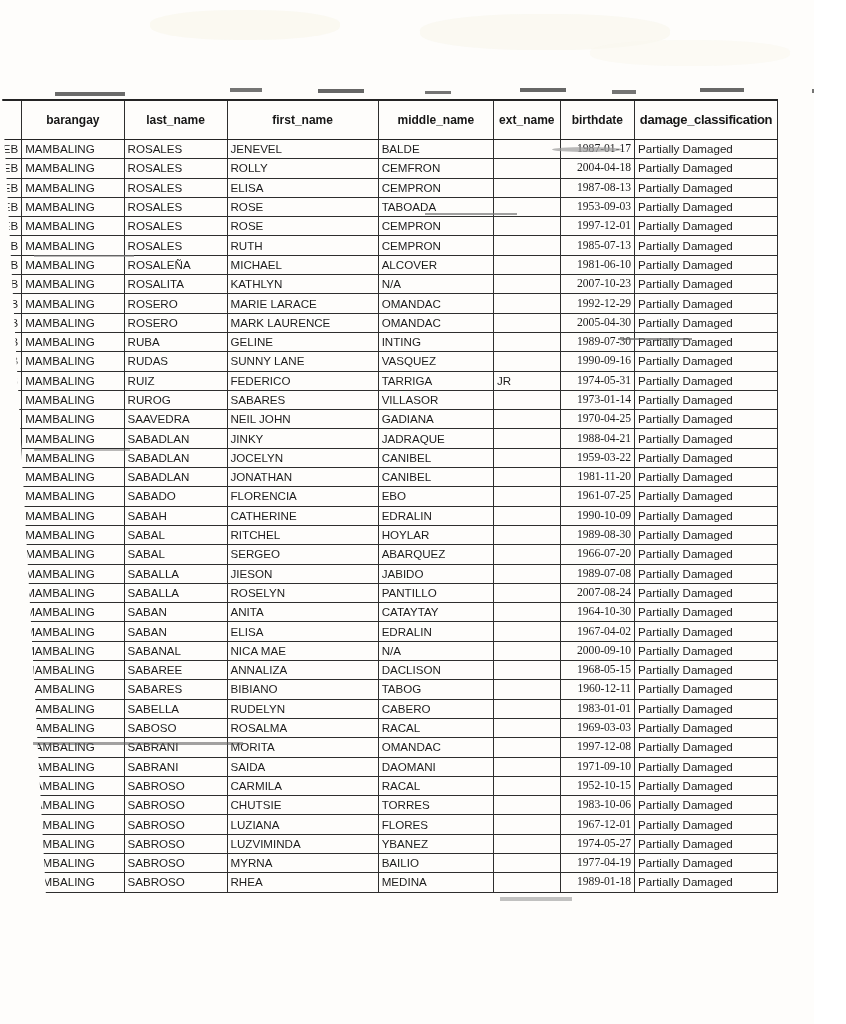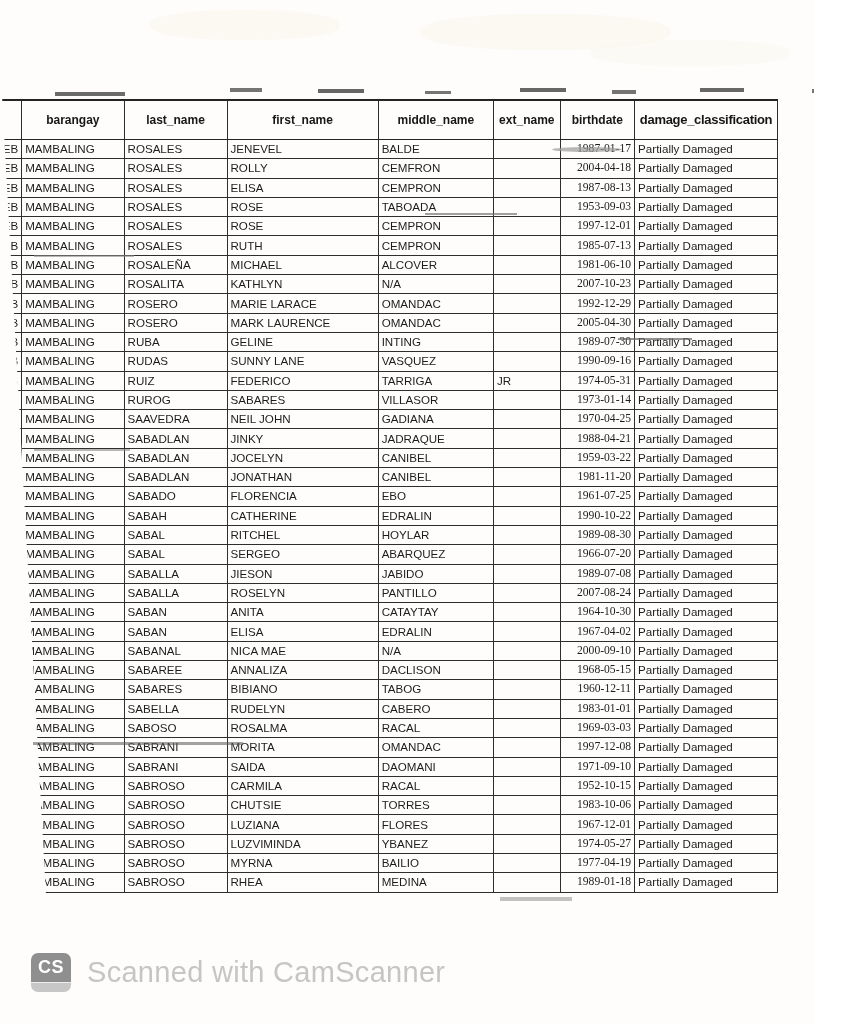--- a/index.html
+++ b/index.html
@@ -264,21 +264,21 @@
           <td class="c6">1961-07-25</td>
           <td class="c7">Partially Damaged</td>
         </tr>
         <tr>
           <td class="c0"></td>
           <td class="c1">MAMBALING</td>
           <td class="c2">SABAH</td>
           <td class="c3">CATHERINE</td>
           <td class="c4">EDRALIN</td>
           <td class="c5"></td>
-          <td class="c6">1990-10-22</td>
+          <td class="c6">1990-10-09</td>
           <td class="c7">Partially Damaged</td>
         </tr>
         <tr>
           <td class="c0"></td>
           <td class="c1">MAMBALING</td>
           <td class="c2">SABAL</td>
           <td class="c3">RITCHEL</td>
           <td class="c4">HOYLAR</td>
           <td class="c5"></td>
           <td class="c6">1989-08-30</td>
@@ -482,21 +482,14 @@
   <div class="smudge" style="left:425px;top:213px;width:92px;height:2px;background:#777;opacity:.7;"></div>
   <div class="smudge" style="left:618px;top:338px;width:74px;height:2px;background:#666;opacity:.7;"></div>
   <div class="smudge" style="left:34px;top:255px;width:100px;height:2px;background:#888;opacity:.6;"></div>
   <div class="smudge" style="left:34px;top:449px;width:96px;height:2px;background:#8a8a8a;opacity:.6;"></div>
   <div class="smudge" style="left:33px;top:742px;width:210px;height:3px;background:#555;opacity:.55;"></div>
   <div class="smudge" style="left:500px;top:897px;width:72px;height:4px;background:#777;opacity:.45;"></div>
   <div class="smudge" style="left:838px;top:163px;width:8px;height:3px;background:#444;opacity:.8;"></div>
   <div class="smudge" style="left:838px;top:512px;width:8px;height:3px;background:#444;opacity:.8;"></div>
   <div class="smudge" style="left:838px;top:800px;width:7px;height:3px;background:#444;opacity:.8;"></div>
 
-  <div class="footer">
-    <div class="cs-badge">
-      <div class="cs-top">CS</div>
-      <div class="cs-bottom"></div>
-    </div>
-    <span class="wm-text">Scanned with CamScanner</span>
-  </div>
 
 </div>
 
 </body></html>

